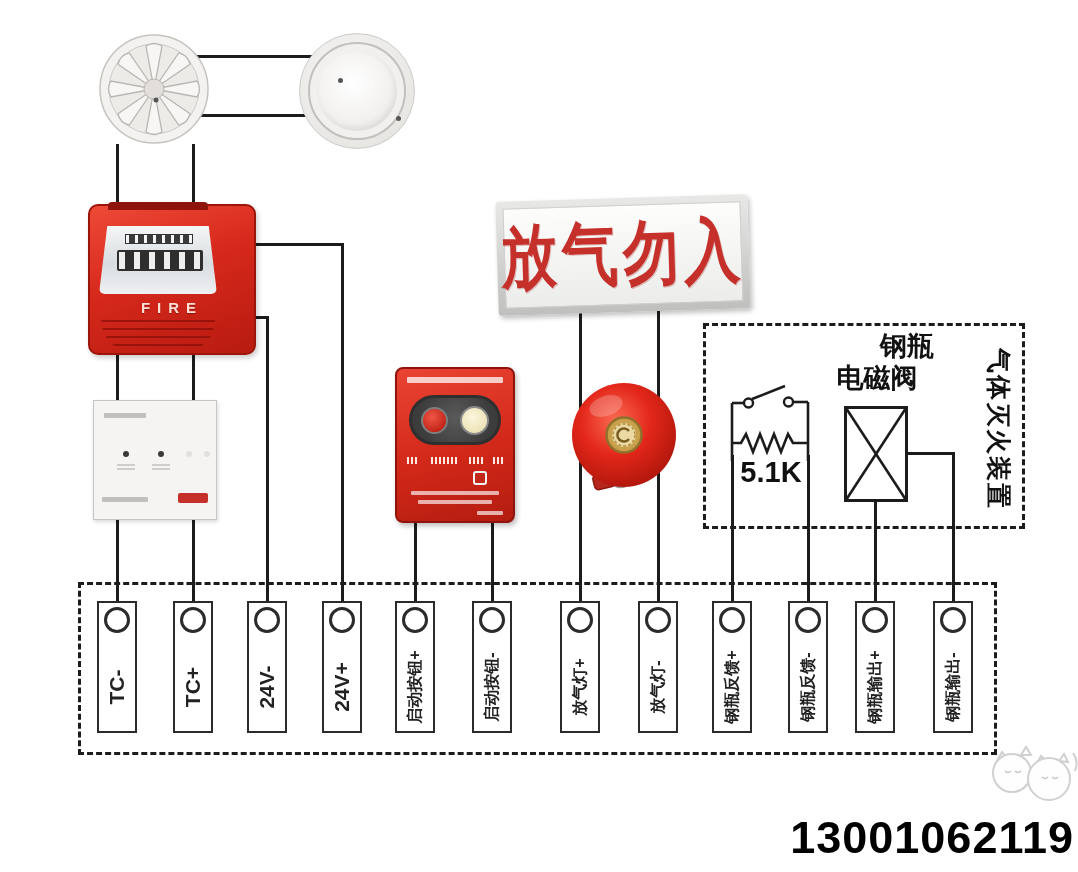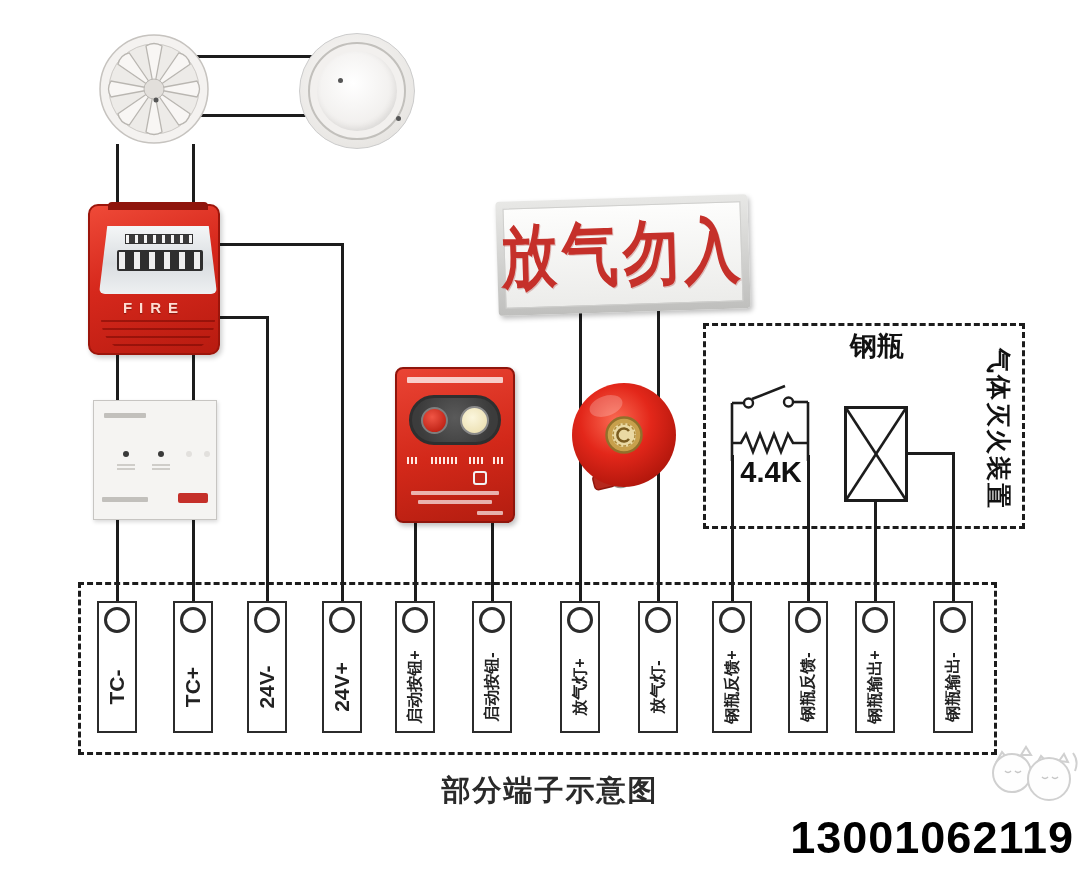--- a/index.html
+++ b/index.html
@@ -11,21 +11,21 @@
   .dev{position:absolute;z-index:2;}
   
   .smoke{width:114px;height:114px;border-radius:50%;border:1px solid #ccc;
          background:radial-gradient(circle at 45% 40%, #fbfaf9, #e9e7e4 70%, #dcdad6);}
   .smoke .ring{position:absolute;inset:8px;border-radius:50%;border:2px solid #c2c0bc;background:#f2f0ee;}
   .smoke .dome{position:absolute;inset:17px;border-radius:50%;
          background:radial-gradient(circle at 45% 40%, #ffffff, #f0eeec 70%, #e3e1de);
          box-shadow:inset -2px -3px 6px rgba(0,0,0,.08);}
   .smoke .dot{position:absolute;width:5px;height:5px;border-radius:50%;background:#555;}
   
-  .strobe{width:132px;height:151px;border-radius:10px;border:2px solid #9c150b;box-sizing:border-box;
+  .strobe{width:168px;height:151px;border-radius:10px;border:2px solid #9c150b;box-sizing:border-box;
           background:linear-gradient(160deg,#ef4a38,#d6281c 45%,#b81b10);box-shadow:2px 3px 5px rgba(0,0,0,.2);}
   .strobe .cap{position:absolute;left:18px;top:-4px;width:100px;height:8px;background:#8f150c;border-radius:4px 4px 0 0;}
   .strobe .lens{position:absolute;left:9px;top:20px;width:118px;height:68px;
           background:linear-gradient(180deg,#f4f6f7,#d9dde0 55%,#eef0f2);
           clip-path:polygon(7% 0,93% 0,100% 100%,0 100%);border-radius:6px;}
   .strobe .band1{position:absolute;left:22%;top:8px;width:56%;height:8px;background:repeating-linear-gradient(90deg,#f5f5f5 0 3px,#3a3a3a 3px 9px);border:1px solid #333;}
   .strobe .band2{position:absolute;left:15%;top:24px;width:70%;height:17px;background:repeating-linear-gradient(90deg,#eeeeee 0 6px,#2e2e2e 6px 15px);border:2px solid #2e2e2e;border-radius:2px;}
   .strobe .fire{position:absolute;left:0;top:93px;width:100%;text-align:center;
           font-size:15px;font-weight:bold;letter-spacing:7px;color:#ffddd2;text-shadow:0 1px 1px rgba(0,0,0,.35);}
   .strobe .grille{position:absolute;left:11px;top:114px;width:114px;height:32px;border-radius:0 0 42px 42px;
@@ -201,23 +201,24 @@
         <line x1="80" y1="19" x2="95" y2="19"></line>
         <line x1="39" y1="16" x2="72" y2="3"></line>
         <line x1="19" y1="20" x2="19" y2="78"></line>
         <line x1="95" y1="19" x2="95" y2="78"></line>
         <polyline points="19,60 28,60 33,51 40,69 47,51 54,69 61,51 68,69 75,51 80,60 95,60"></polyline>
       </g>
       <circle cx="35.5" cy="20" r="4.5" fill="#fff" stroke="#1c1c1c" stroke-width="2.4"></circle>
       <circle cx="75.5" cy="19" r="4.5" fill="#fff" stroke="#1c1c1c" stroke-width="2.4"></circle>
     </svg>
   </div>
-  <div class="schlabel" style="left:735px;top:456px;width:72px;font-size:29px;">4.4K</div>
-
-  <div class="schlabel" style="left:820px;top:328px;width:114px;font-size:27px;">钢瓶</div>
+  <div class="schlabel" style="left:735px;top:456px;width:72px;font-size:29px;">5.1K</div>
+
+  <div class="schlabel" style="left:820px;top:328px;width:114px;font-size:27px;text-align:right;">钢瓶</div>
+  <div class="schlabel" style="left:820px;top:360px;width:114px;font-size:27px;">电磁阀</div>
   <div class="solenoid" style="left:844px;top:406px;">
     <svg width="64" height="96" viewBox="0 0 64 96">
       <rect x="1.5" y="1.5" width="61" height="93" fill="#fff" stroke="#1c1c1c" stroke-width="3"></rect>
       <line x1="2" y1="2" x2="62" y2="94" stroke="#1c1c1c" stroke-width="2.6"></line>
       <line x1="62" y1="2" x2="2" y2="94" stroke="#1c1c1c" stroke-width="2.6"></line>
     </svg>
   </div>
 
   <div class="vlabel" style="left:910px;top:414px;width:180px;height:30px;font-size:25px;letter-spacing:2px;">气体灭火装置</div>
 
@@ -264,21 +265,20 @@
   <div class="terminal" style="left:855px;">
     <span class="tcirc"></span>
     <span class="tlabel cn">钢瓶输出+</span>
   </div>
   <div class="terminal" style="left:933px;">
     <span class="tcirc"></span>
     <span class="tlabel cn">钢瓶输出-</span>
   </div>
 
   <div class="caption" style="left:395px;top:770px;width:310px;">
-    <div>部分端子示意图</div>
   </div>
 
   <div class="wm" style="left:985px;top:733px;">
     <svg width="93" height="76" viewBox="0 0 93 76">
       <g fill="#fefefe" stroke="#c8c8c8" stroke-width="2">
         <path d="M12,28 l5,-9 6,7 z"></path>
           <path d="M36,22 l5,-8 5,8 z"></path>
         <circle cx="27" cy="40" r="19"></circle>
         <path d="M52,30 l4,-7 6,6 z"></path>
           <path d="M74,28 l5,-7 4,8 z"></path>

